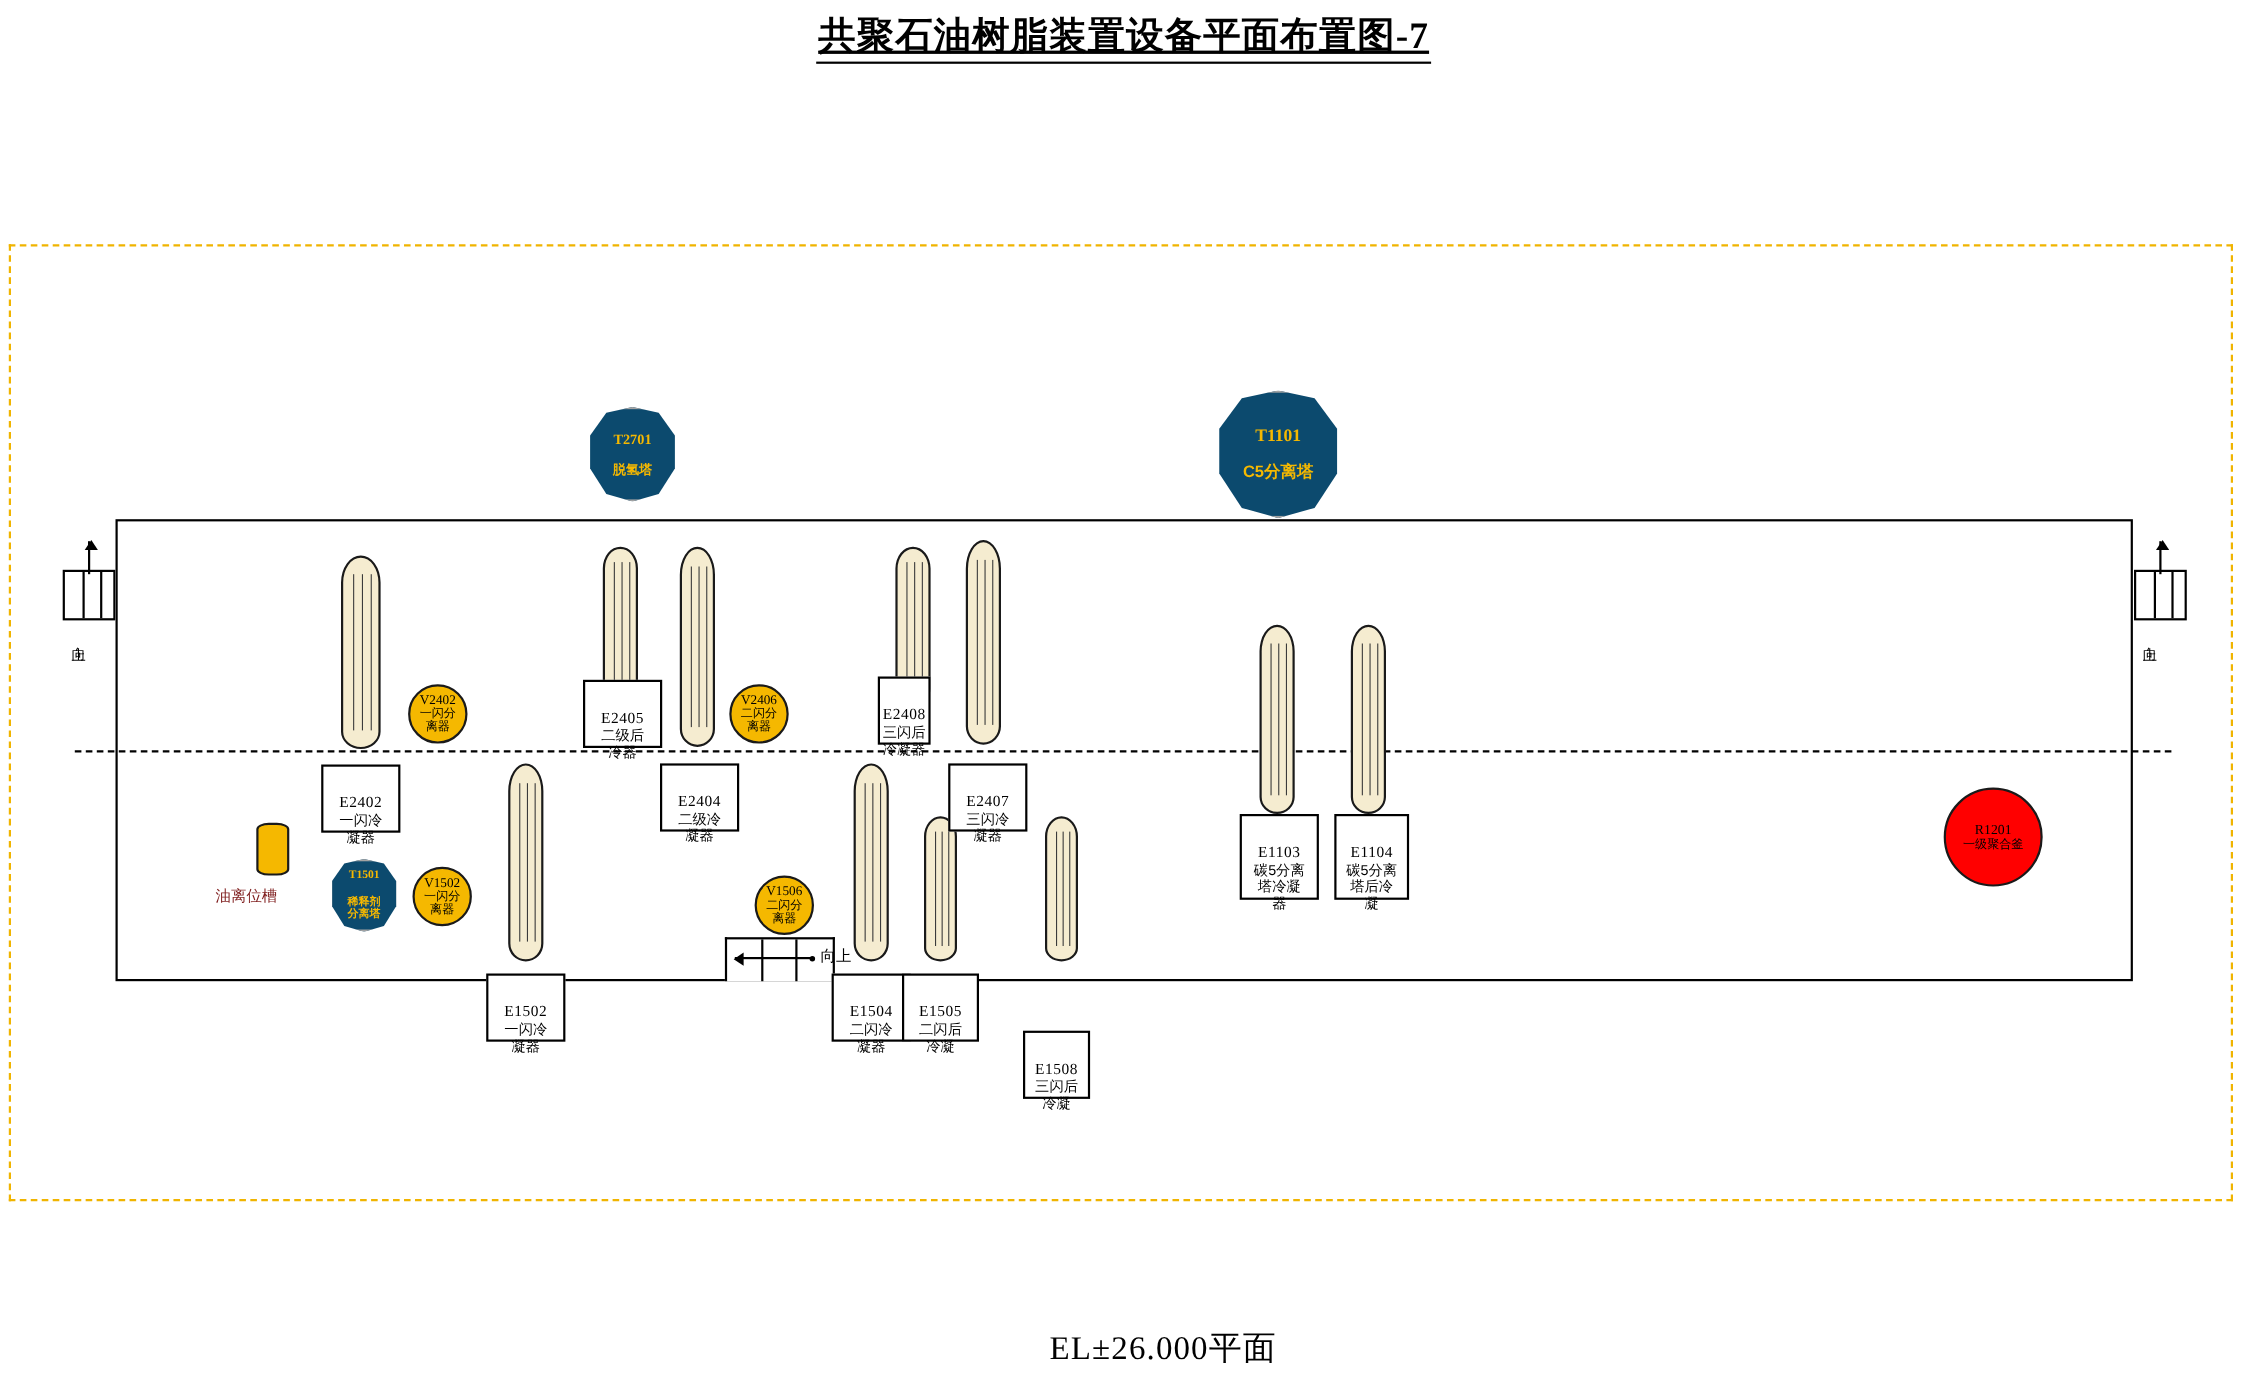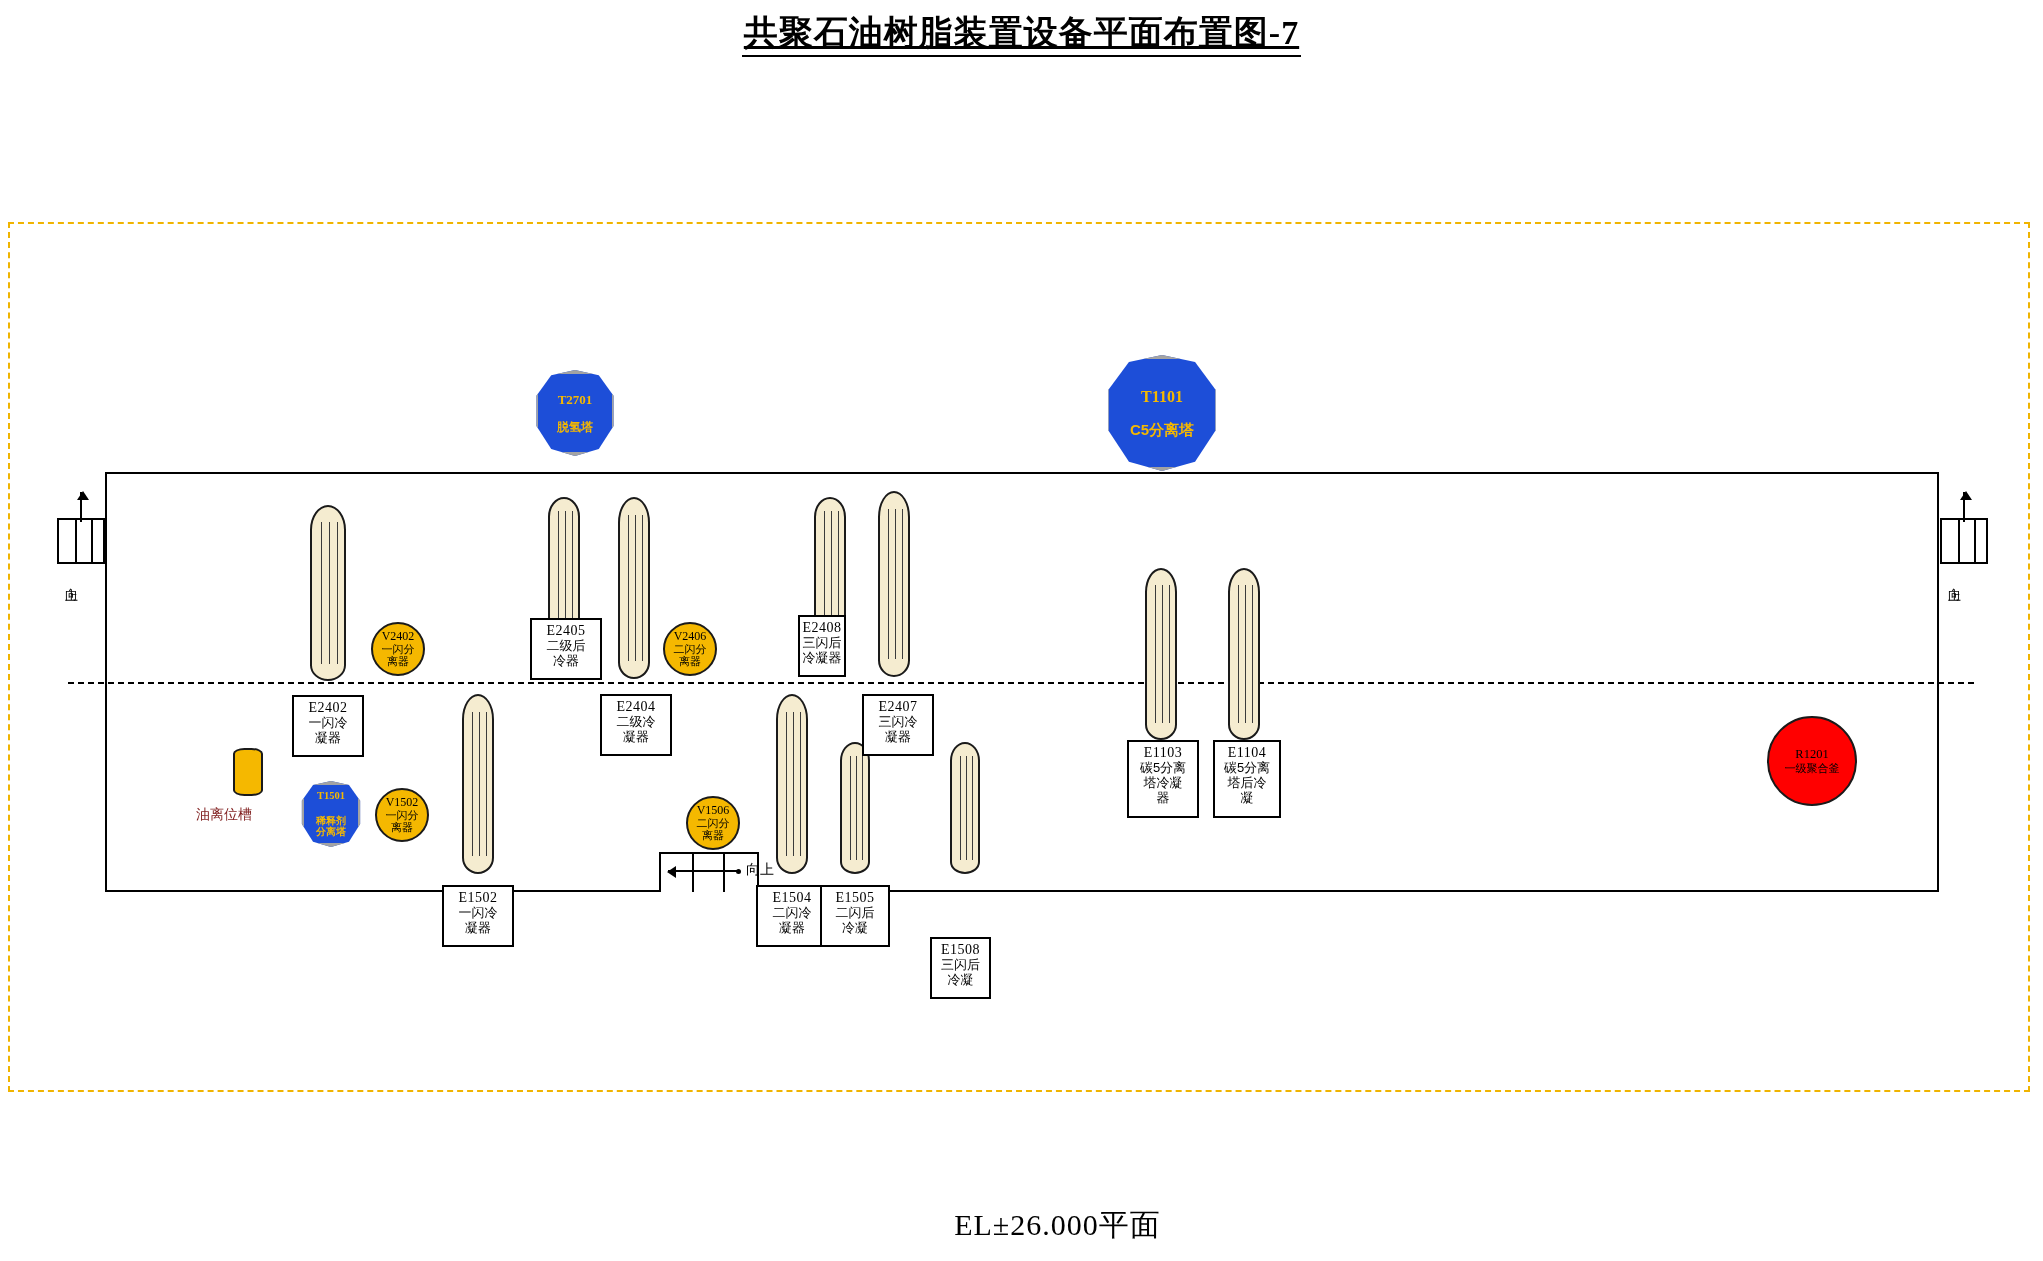--- a/index.html
+++ b/index.html
@@ -230,20 +230,21 @@
     color: #000;
     text-align: center;
     padding: 3px 2px 3px 2px;
     letter-spacing: 0;
   }
   .eq-label .tag {
     display: block;
     font-family: "Liberation Serif", serif;
     font-size: 14px;
     letter-spacing: 0.5px;
+    margin-top: 23px;
   }
   .eq-label .desc {
     display: block;
     white-space: pre-line;
   }
 
   
   .vessel-circle {
     position: absolute;
     background: #f5b800;
@@ -262,22 +263,22 @@
   }
   .vessel-circle .tag {
     font-family: "Liberation Serif", serif;
     font-size: 12px;
   }
   .vessel-circle .desc { white-space: pre-line; }
 
   
   .tower-poly {
     position: absolute;
-    background: #1d4ed8;
-    border: 4px solid #a3a3a3;
+    background: #0c4a6e;
+    border: 2px solid #a3a3a3;
     box-sizing: border-box;
     clip-path: polygon(50% 0%, 79% 6%, 97% 30%, 97% 65%, 79% 92%, 50% 100%, 21% 92%, 3% 65%, 3% 30%, 21% 6%);
     display: flex;
     flex-direction: column;
     align-items: center;
     justify-content: center;
     font-family: "Liberation Sans", sans-serif;
     color: #f5b800;
     font-weight: 700;
     text-align: center;

